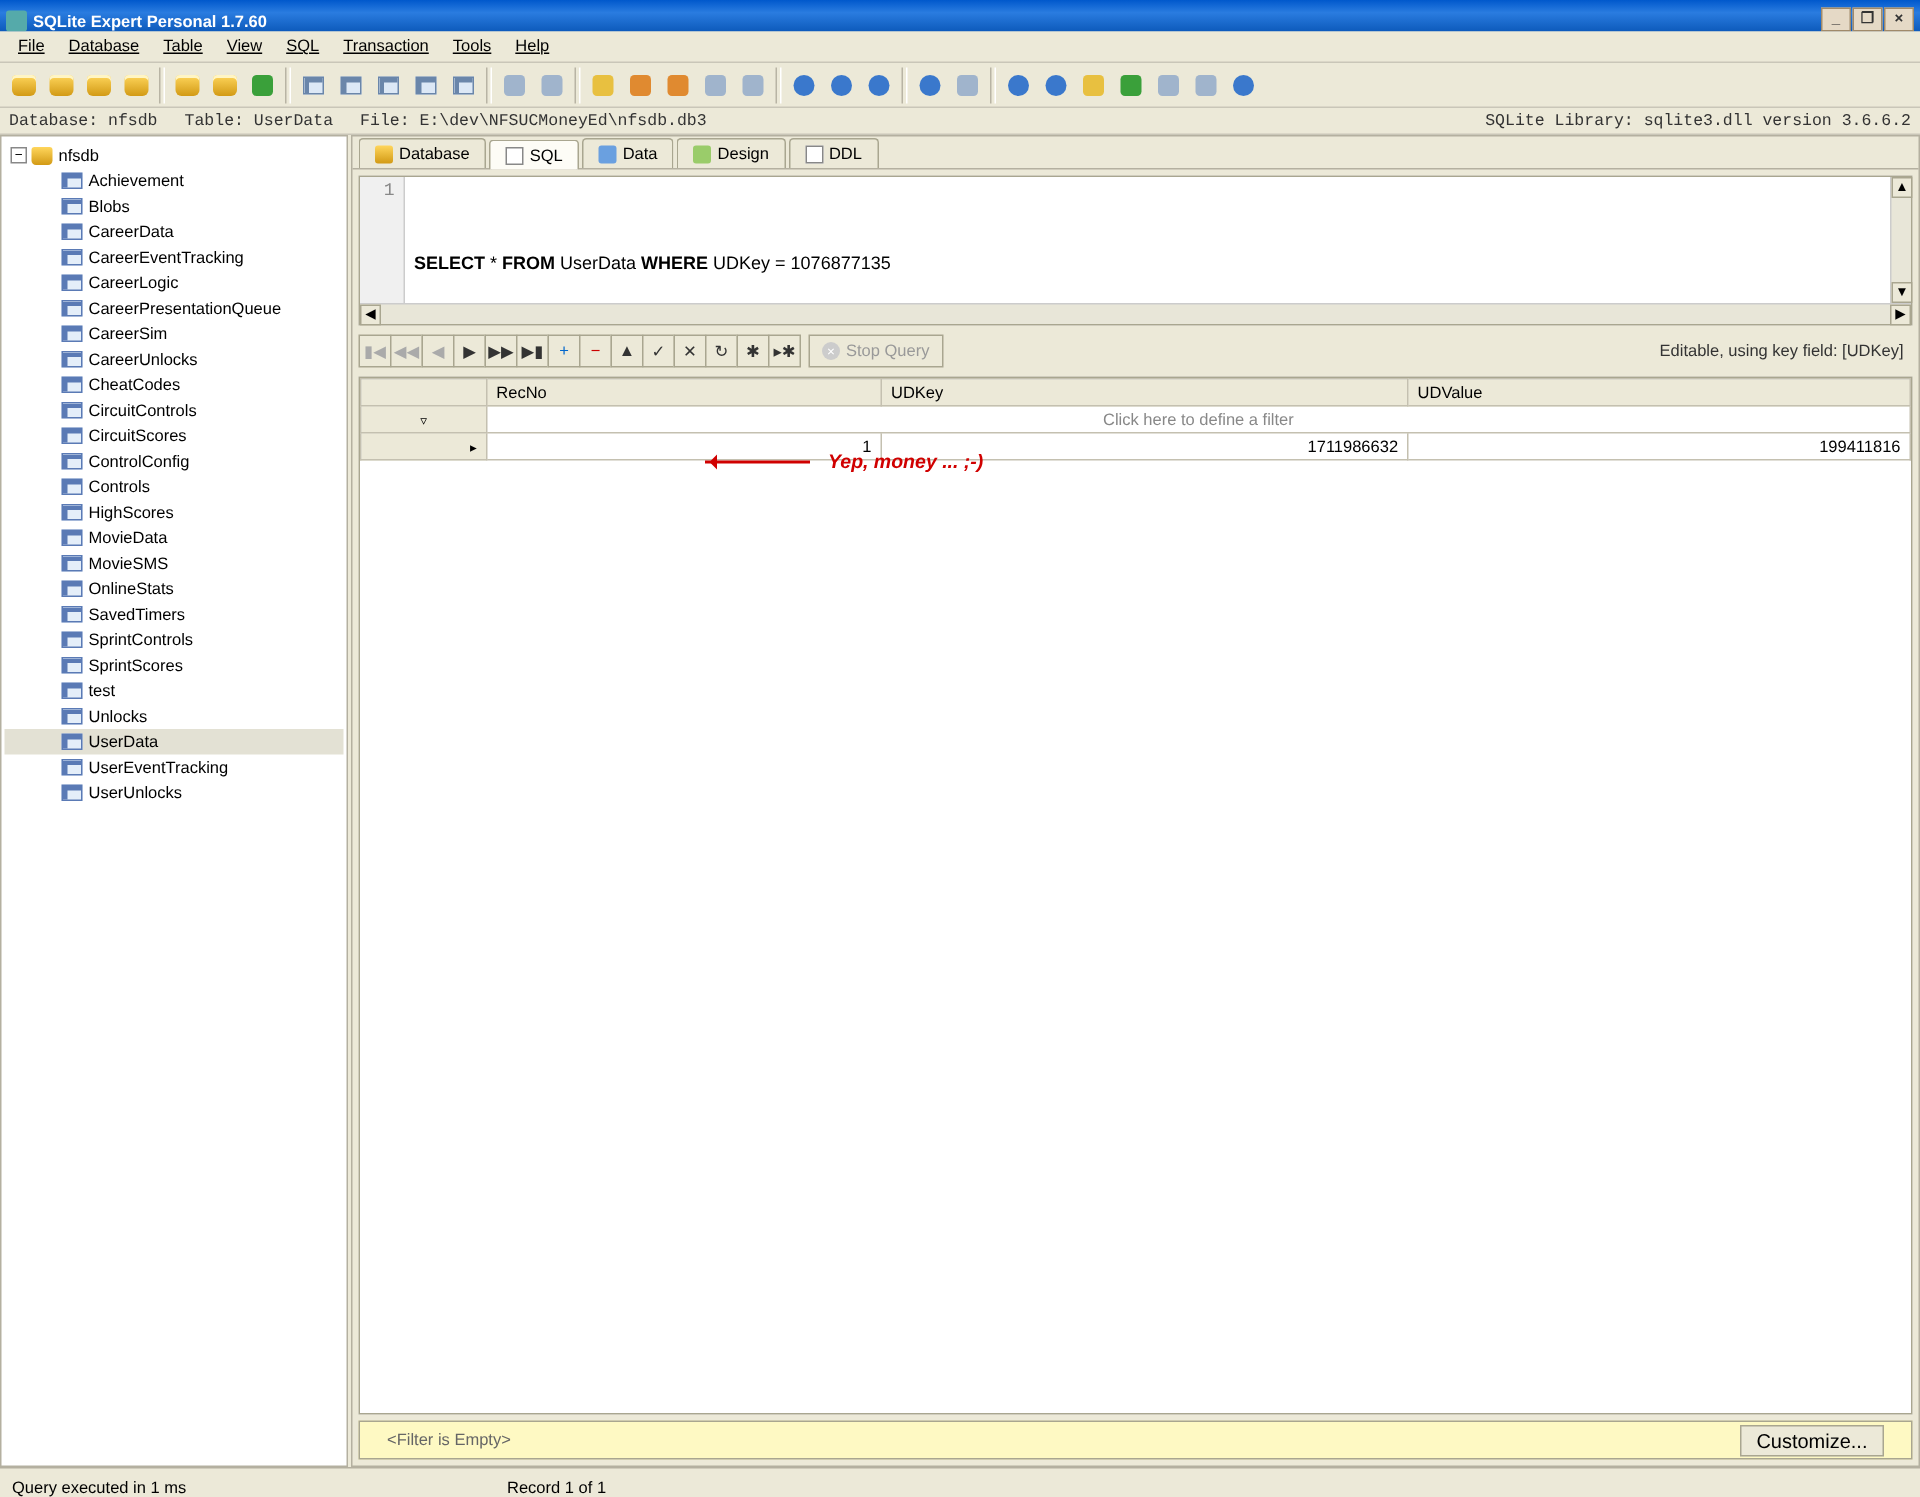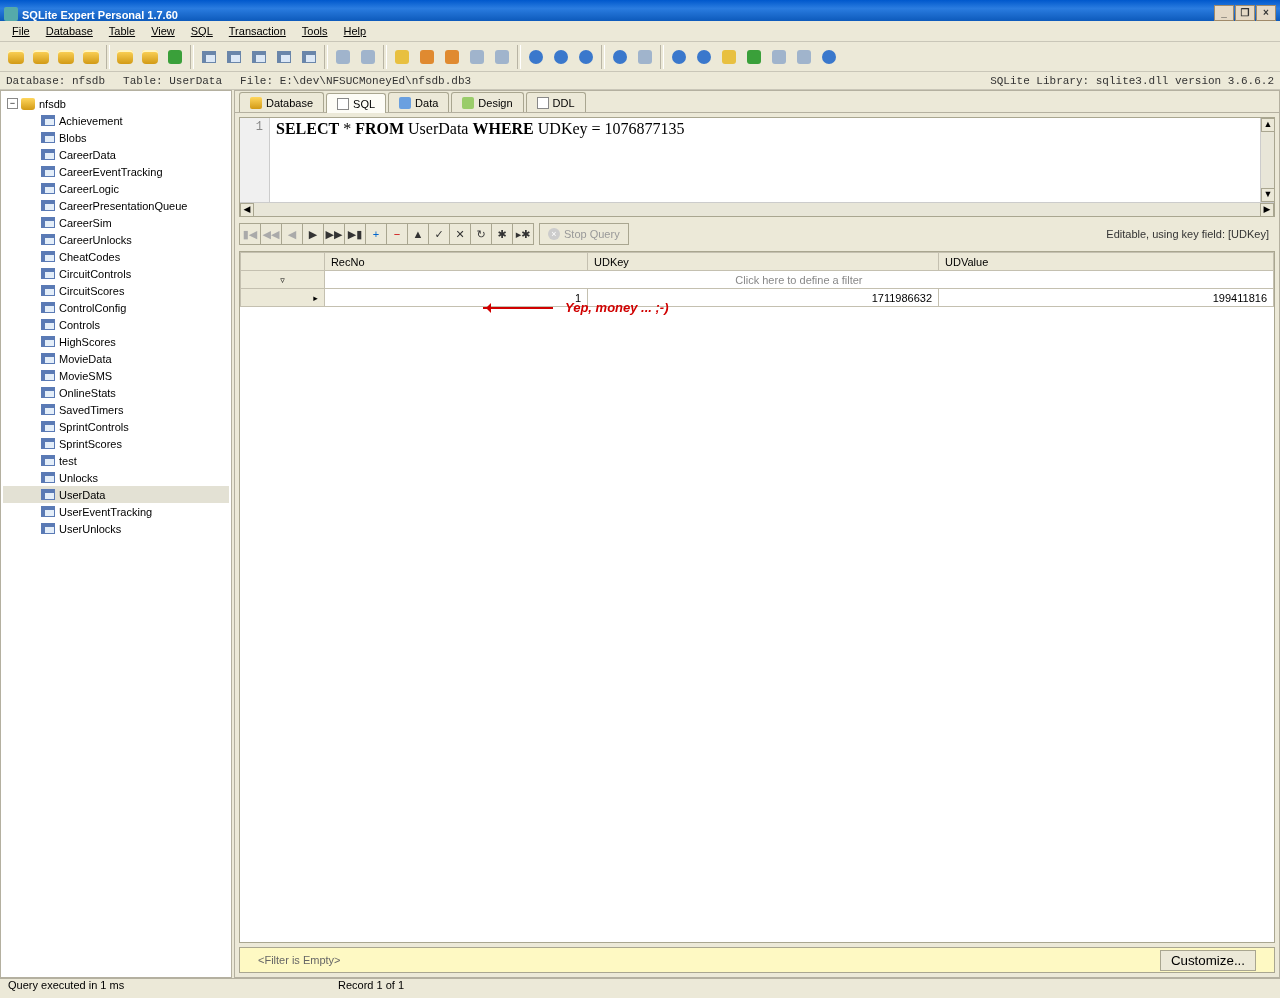--- a/index.html
+++ b/index.html
@@ -106,21 +106,21 @@
   margin: 4px;
   background: #fff;
   border: 1px solid #a9a690;
   height: 100px;
   display: flex;
   flex-direction: column;
   position: relative;
 }
 .sql-scroll { flex:1; display:flex; overflow:hidden; }
 .gutter { width: 30px; text-align: right; padding: 2px 6px 0 0; background: #f0f0f0; border-right: 1px solid #ccc; font-family: 'Courier New', monospace; font-size: 12px; color: #888; }
-.code { flex: 1; padding: 2px 6px; font-family: Liberation Serif, serif; font-size: 16px; white-space: pre; }
+.code { flex: 1; padding: 2px 6px; font-family: Liberation Sans, sans-serif; font-size: 12px; white-space: pre; margin-top: 48px; }
 .code .kw { font-weight: bold; color: #000; }
 .sql-hscroll { height: 14px; background: #e8e6d8; border-top: 1px solid #ccc; display:flex; }
 .sql-hscroll .sbtn { width:14px; height:14px; border:1px solid #a9a690; background:#ece9d8; text-align:center; font-size:9px; line-height:11px; }
 .sql-hscroll .track { flex:1; }
 .sql-vscroll { width: 14px; background: #e8e6d8; border-left: 1px solid #ccc; position:absolute; right:0; top:0; bottom:14px; display:flex; flex-direction:column; }
 .sql-vscroll .sbtn { height:14px; width:14px; border:1px solid #a9a690; background:#ece9d8; text-align:center; font-size:9px; line-height:11px; }
 .sql-vscroll .track { flex:1; }
 .nav-bar { height: 26px; display: flex; align-items: center; padding: 0 4px; gap: 0; }
 .nav-btn { width: 22px; height: 22px; border: 1px solid #a9a690; background: #ece9d8; display: flex; align-items: center; justify-content: center; cursor: pointer; margin-right: -1px; font-size: 11px; color: #333; }
 .nav-btn.disabled { color: #aaa; cursor: default; }
@@ -140,21 +140,21 @@
 .arrow { width: 70px; height: 2px; background: #d00000; margin-right: 12px; position: relative; }
 .arrow::before { content:''; position:absolute; left:-2px; top:-4px; border: 5px solid transparent; border-right-color:#d00000; }
 .filter-bar { height: 26px; margin: 0 4px 4px 4px; border: 1px solid #a9a690; background: #fef9c3; display: flex; align-items: center; padding: 0 18px; }
 .filter-bar .flabel { color: #666; }
 .customize-btn { margin-left: auto; padding: 2px 10px; border: 1px solid #a9a690; background: #ece9d8; cursor: pointer; }
 .statusbar {
   height: 20px;
   background: #ece9d8;
   border-top: 1px solid #b4b0a0;
   display: flex;
-  align-items: flex-start;
+  align-items: flex-end;
   padding: 0 8px;
 }
 .statusbar .s1 { width: 330px; }
 .statusbar .s2 { }
 </style>
 </head>
 <body>
 
 <div class="titlebar">
   <span class="app-icon"></span>
@@ -474,21 +474,21 @@
           <td colspan="3" class="filter-span">Click here to define a filter</td>
         </tr>
         <tr class="data-row">
           <td class="row-indicator">▸</td>
           <td>1</td>
           <td>1711986632</td>
           <td>199411816</td>
         </tr>
       </tbody>
         </table>
-      <div class="annotation" style="top:48px; left:243px;">
+      <div class="annotation" style="top:48px; left:230px;">
         <div class="arrow"></div>
         <span>Yep, money ... ;-)</span>
       </div>
     </div>
 
     <div class="filter-bar">
       <span class="flabel">&lt;Filter is Empty&gt;</span>
       <button class="customize-btn">Customize...</button>
     </div>
   </div>

